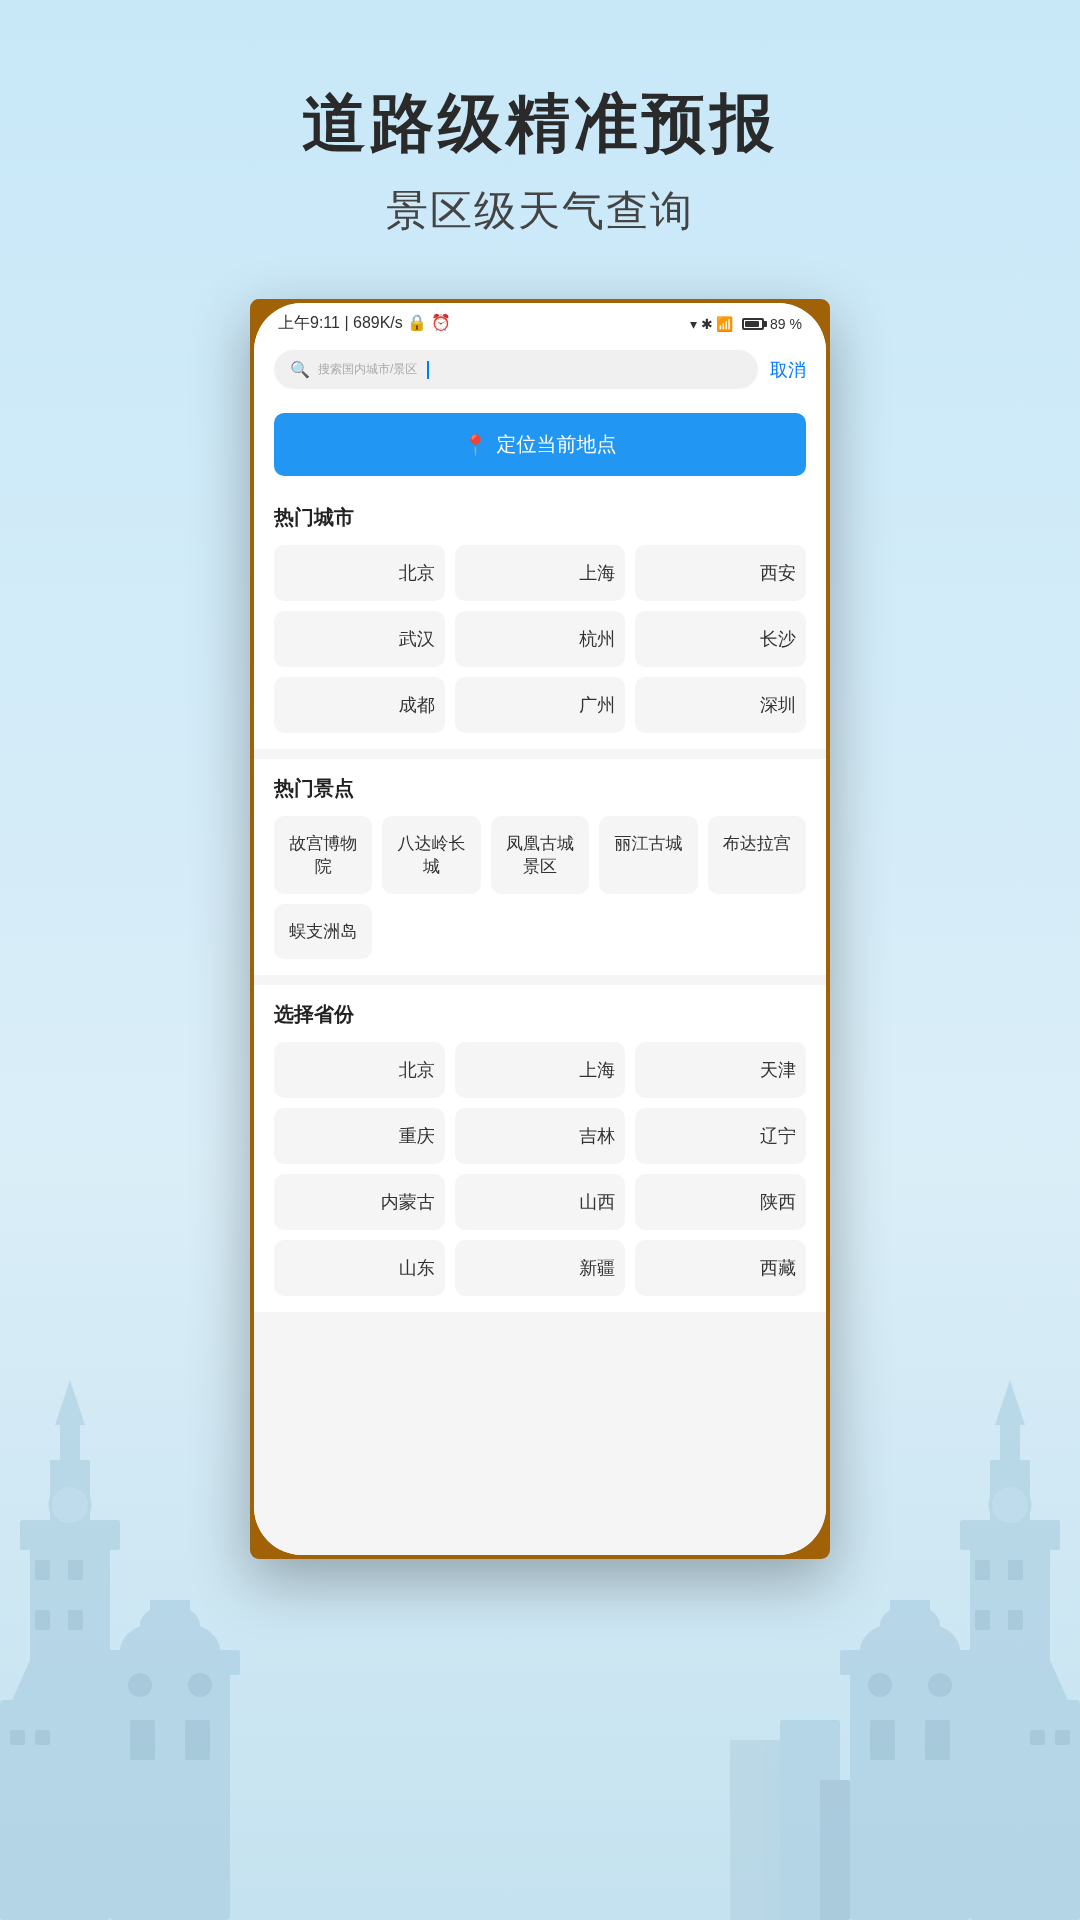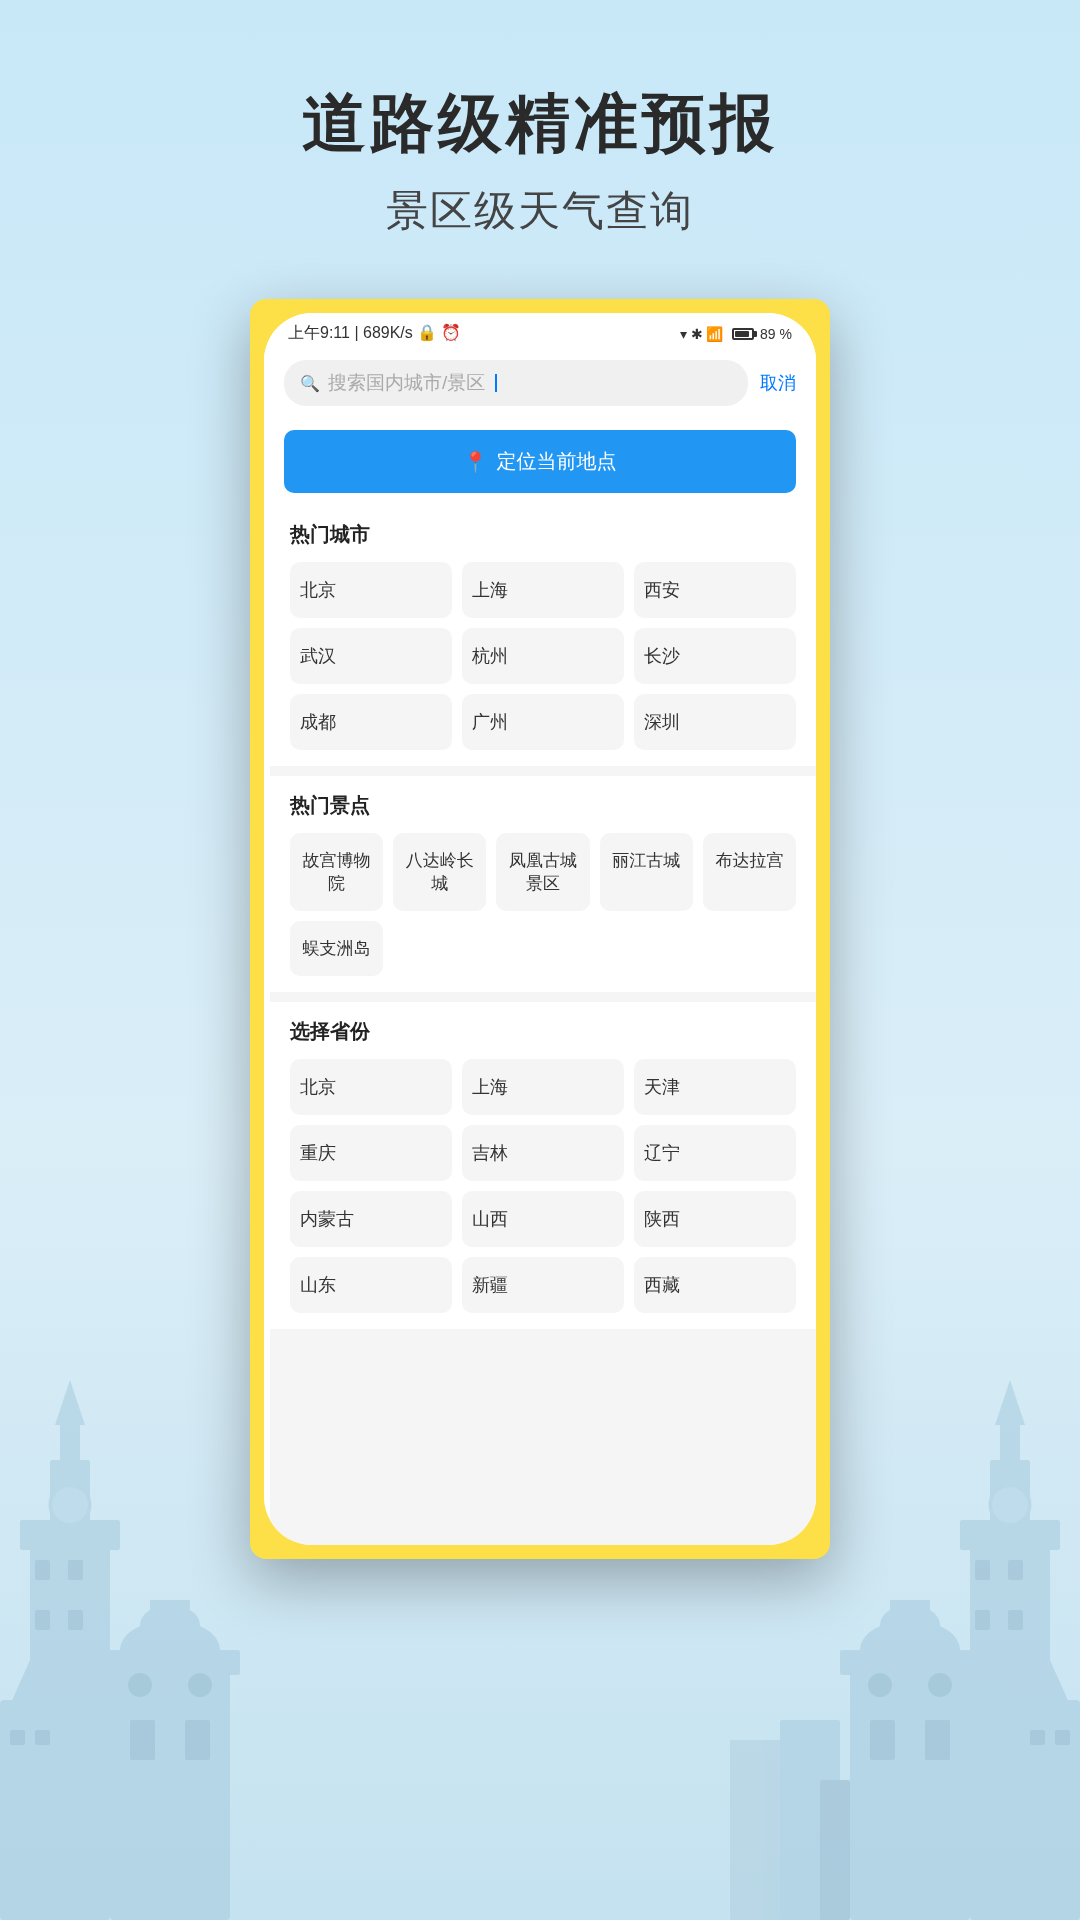--- a/index.html
+++ b/index.html
@@ -38,23 +38,23 @@
     .phone-wrapper {
       position: relative;
       z-index: 3;
       display: flex;
       justify-content: center;
       margin-top: 20px;
     }
     .phone {
       width: 580px;
       height: 1260px;
-      background: #fde047;
-      border-radius: 16px;
-      padding: 14px;
+      background: #a16207;
+      border-radius: 9px;
+      padding: 4px;
       box-shadow: 0 20px 60px rgba(0,0,0,0.3);
       position: relative;
     }
     .phone-screen {
       width: 100%;
       height: 100%;
       background: #fff;
       border-radius: 48px;
       overflow: hidden;
       position: relative;
@@ -118,21 +118,21 @@
       display: flex;
       align-items: center;
       gap: 8px;
     }
     .search-icon-el {
       color: #999;
       font-size: 16px;
     }
     .search-placeholder {
       color: #aaa;
-      font-size: 19px;
+      font-size: 12px;
     }
     .search-cursor {
       display: inline-block;
       width: 2px;
       height: 18px;
       background: #007AFF;
       margin-left: 2px;
       vertical-align: middle;
     }
     .cancel-btn {
@@ -164,21 +164,20 @@
       color: #FF3B30;
       font-size: 20px;
     }
 
     
     .scroll-content {
       overflow-y: auto;
       height: calc(100% - 165px);
       background: #f5f5f5;
       padding-bottom: 20px;
-      margin-left: 6px;
     }
     .scroll-content::-webkit-scrollbar { display: none; }
 
     
     .section {
       background: #fff;
       margin-bottom: 10px;
       padding: 16px 20px;
     }
     .section-title {
@@ -191,21 +190,21 @@
     
     .city-grid {
       display: grid;
       grid-template-columns: repeat(3, 1fr);
       gap: 10px;
     }
     .city-item {
       background: #f5f5f5;
       border-radius: 10px;
       padding: 16px 10px;
-      text-align: left;
+      text-align: right;
       font-size: 18px;
       color: #333;
       cursor: pointer;
     }
 
     
     .scenic-grid {
       display: grid;
       grid-template-columns: repeat(5, 1fr);
       gap: 10px;

